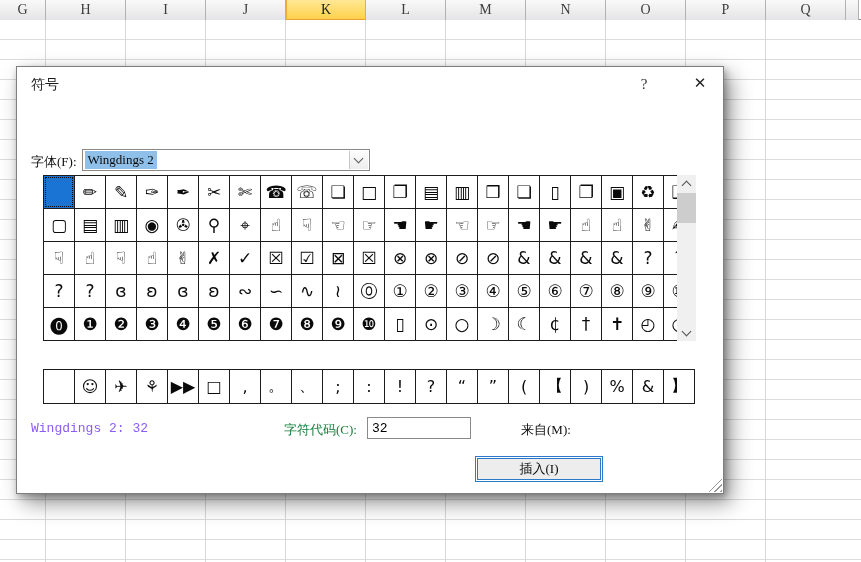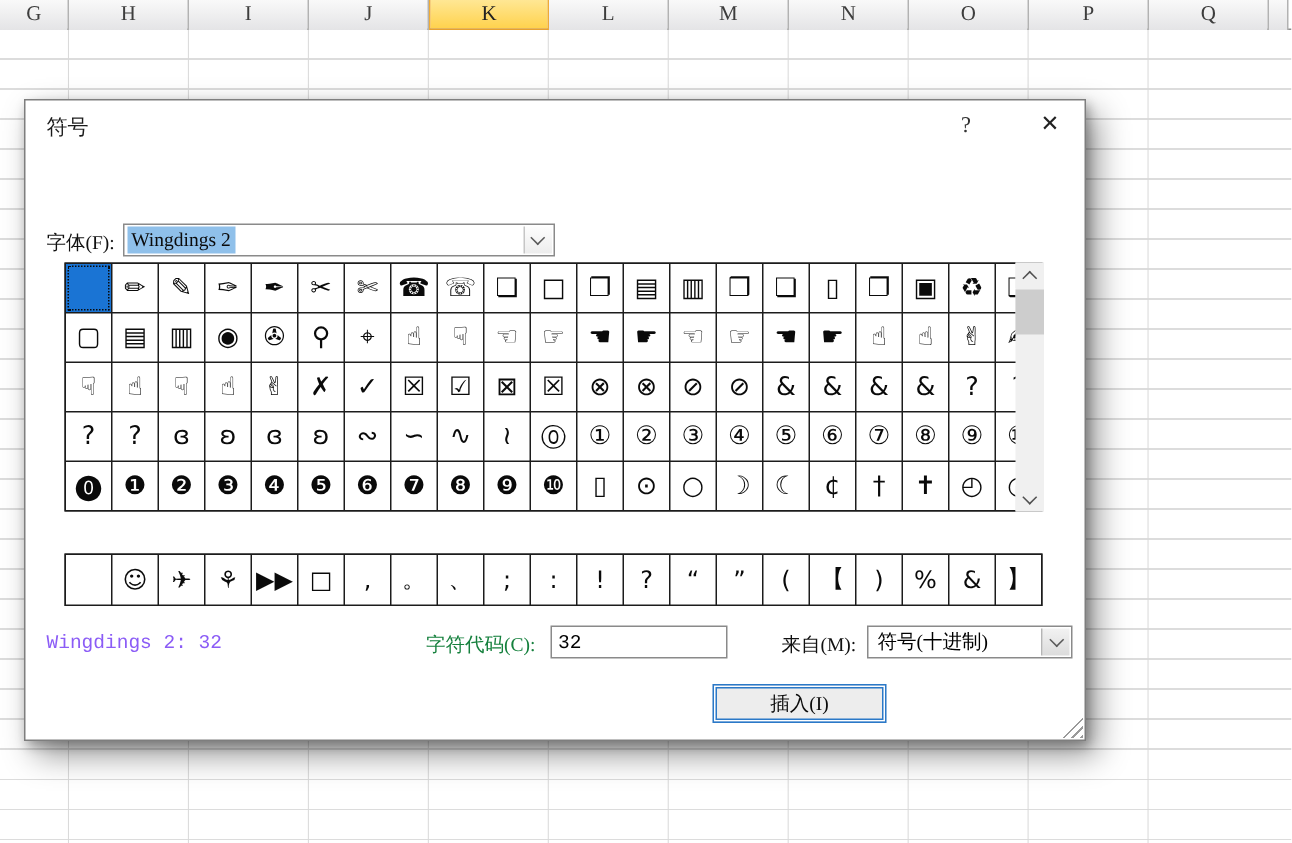--- a/index.html
+++ b/index.html
@@ -73,33 +73,33 @@
   .chev-down-g { width:7px; height:7px; border-right:1px solid #505050;
     border-bottom:1px solid #505050; transform:rotate(45deg); margin-bottom:3px; }
   .vs-thumb { position:absolute; left:0; top:18px; width:19px; height:30px; background:#cdcdcd; }
 
   .recent-label { position:absolute; left:14px; top:280px; font-size:13px; color:#111; }
 
   .status-row { position:absolute; left:14px; top:350px; width:680px; height:24px; }
   .status-left { position:absolute; left:0; top:4px; font-size:13px;
     font-family:"Liberation Mono","DejaVu Sans Mono",monospace; color:#8b5cf6; }
   .code-label { position:absolute; left:253px; top:4px; font-size:13px; color:#15803d; }
-  .code-input { position:absolute; left:336px; top:0; width:118px; height:22px;
+  .code-input { position:absolute; left:336px; top:0; width:104px; height:22px;
     border:1px solid #8a8a8a; background:#fff; font-size:13px; padding:2px 4px;
     font-family:"Liberation Mono","DejaVu Sans Mono",monospace; }
   .from-label { position:absolute; left:490px; top:4px; font-size:13px; color:#111; }
   .from-combo { position:absolute; left:547px; top:0; width:137px; height:22px;
     border:1px solid #8a8a8a; background:#fff; }
   .from-combo .combo-text { font-size:13px; padding-left:4px; line-height:20px; display:block; }
   .from-combo .combo-arrow { background:linear-gradient(#f2f2f2,#dcdcdc); border-left:1px solid #b5b5b5; }
 
   .btn { position:absolute; height:26px; background:#e7e7e7; border:1px solid #a3a3a3;
     font-size:13px; color:#0a0a0a; display:flex; align-items:center; justify-content:center;
     font-family:"Liberation Serif","DejaVu Serif",serif; }
-  .btn-insert { left:458px; top:389px; width:116px; background:#ededed;
+  .btn-insert { left:458px; top:389px; width:128px; background:#ededed;
     border:1px solid #2b79c8; box-shadow:inset 0 0 0 1px #ffffff, inset 0 0 0 2px #2b79c8; }
   .btn-close { left:586px; top:389px; width:112px; }
 
   .grip { position:absolute; right:1px; bottom:1px; width:14px; height:14px;
     background:
      linear-gradient(135deg, transparent 0 50%, #9a9a9a 50% 57%, transparent 57% 71%, #9a9a9a 71% 78%, transparent 78% 92%, #9a9a9a 92% 100%);
   }
 </style>
 </head>
 <body>
@@ -276,23 +276,17 @@
       <div class="cell">%</div>
       <div class="cell">&amp;</div>
       <div class="cell">】</div>
     </div>
 
   <div class="status-row">
     <span class="status-left">Wingdings 2: 32</span>
     <span class="code-label">字符代码(C):</span>
     <input class="code-input" value="32" style="">
     <span class="from-label">来自(M):</span>
-    <div class="combo from-combo">
-      <span class="combo-text">符号(十进制)</span>
-      <div class="combo-arrow">
-        <div class="chev-down"></div>
-      </div>
-    </div>
   </div>
 
   <div class="btn btn-insert">插入(I)</div>
   <div class="grip"></div>
 </div>
 
 </body></html>

